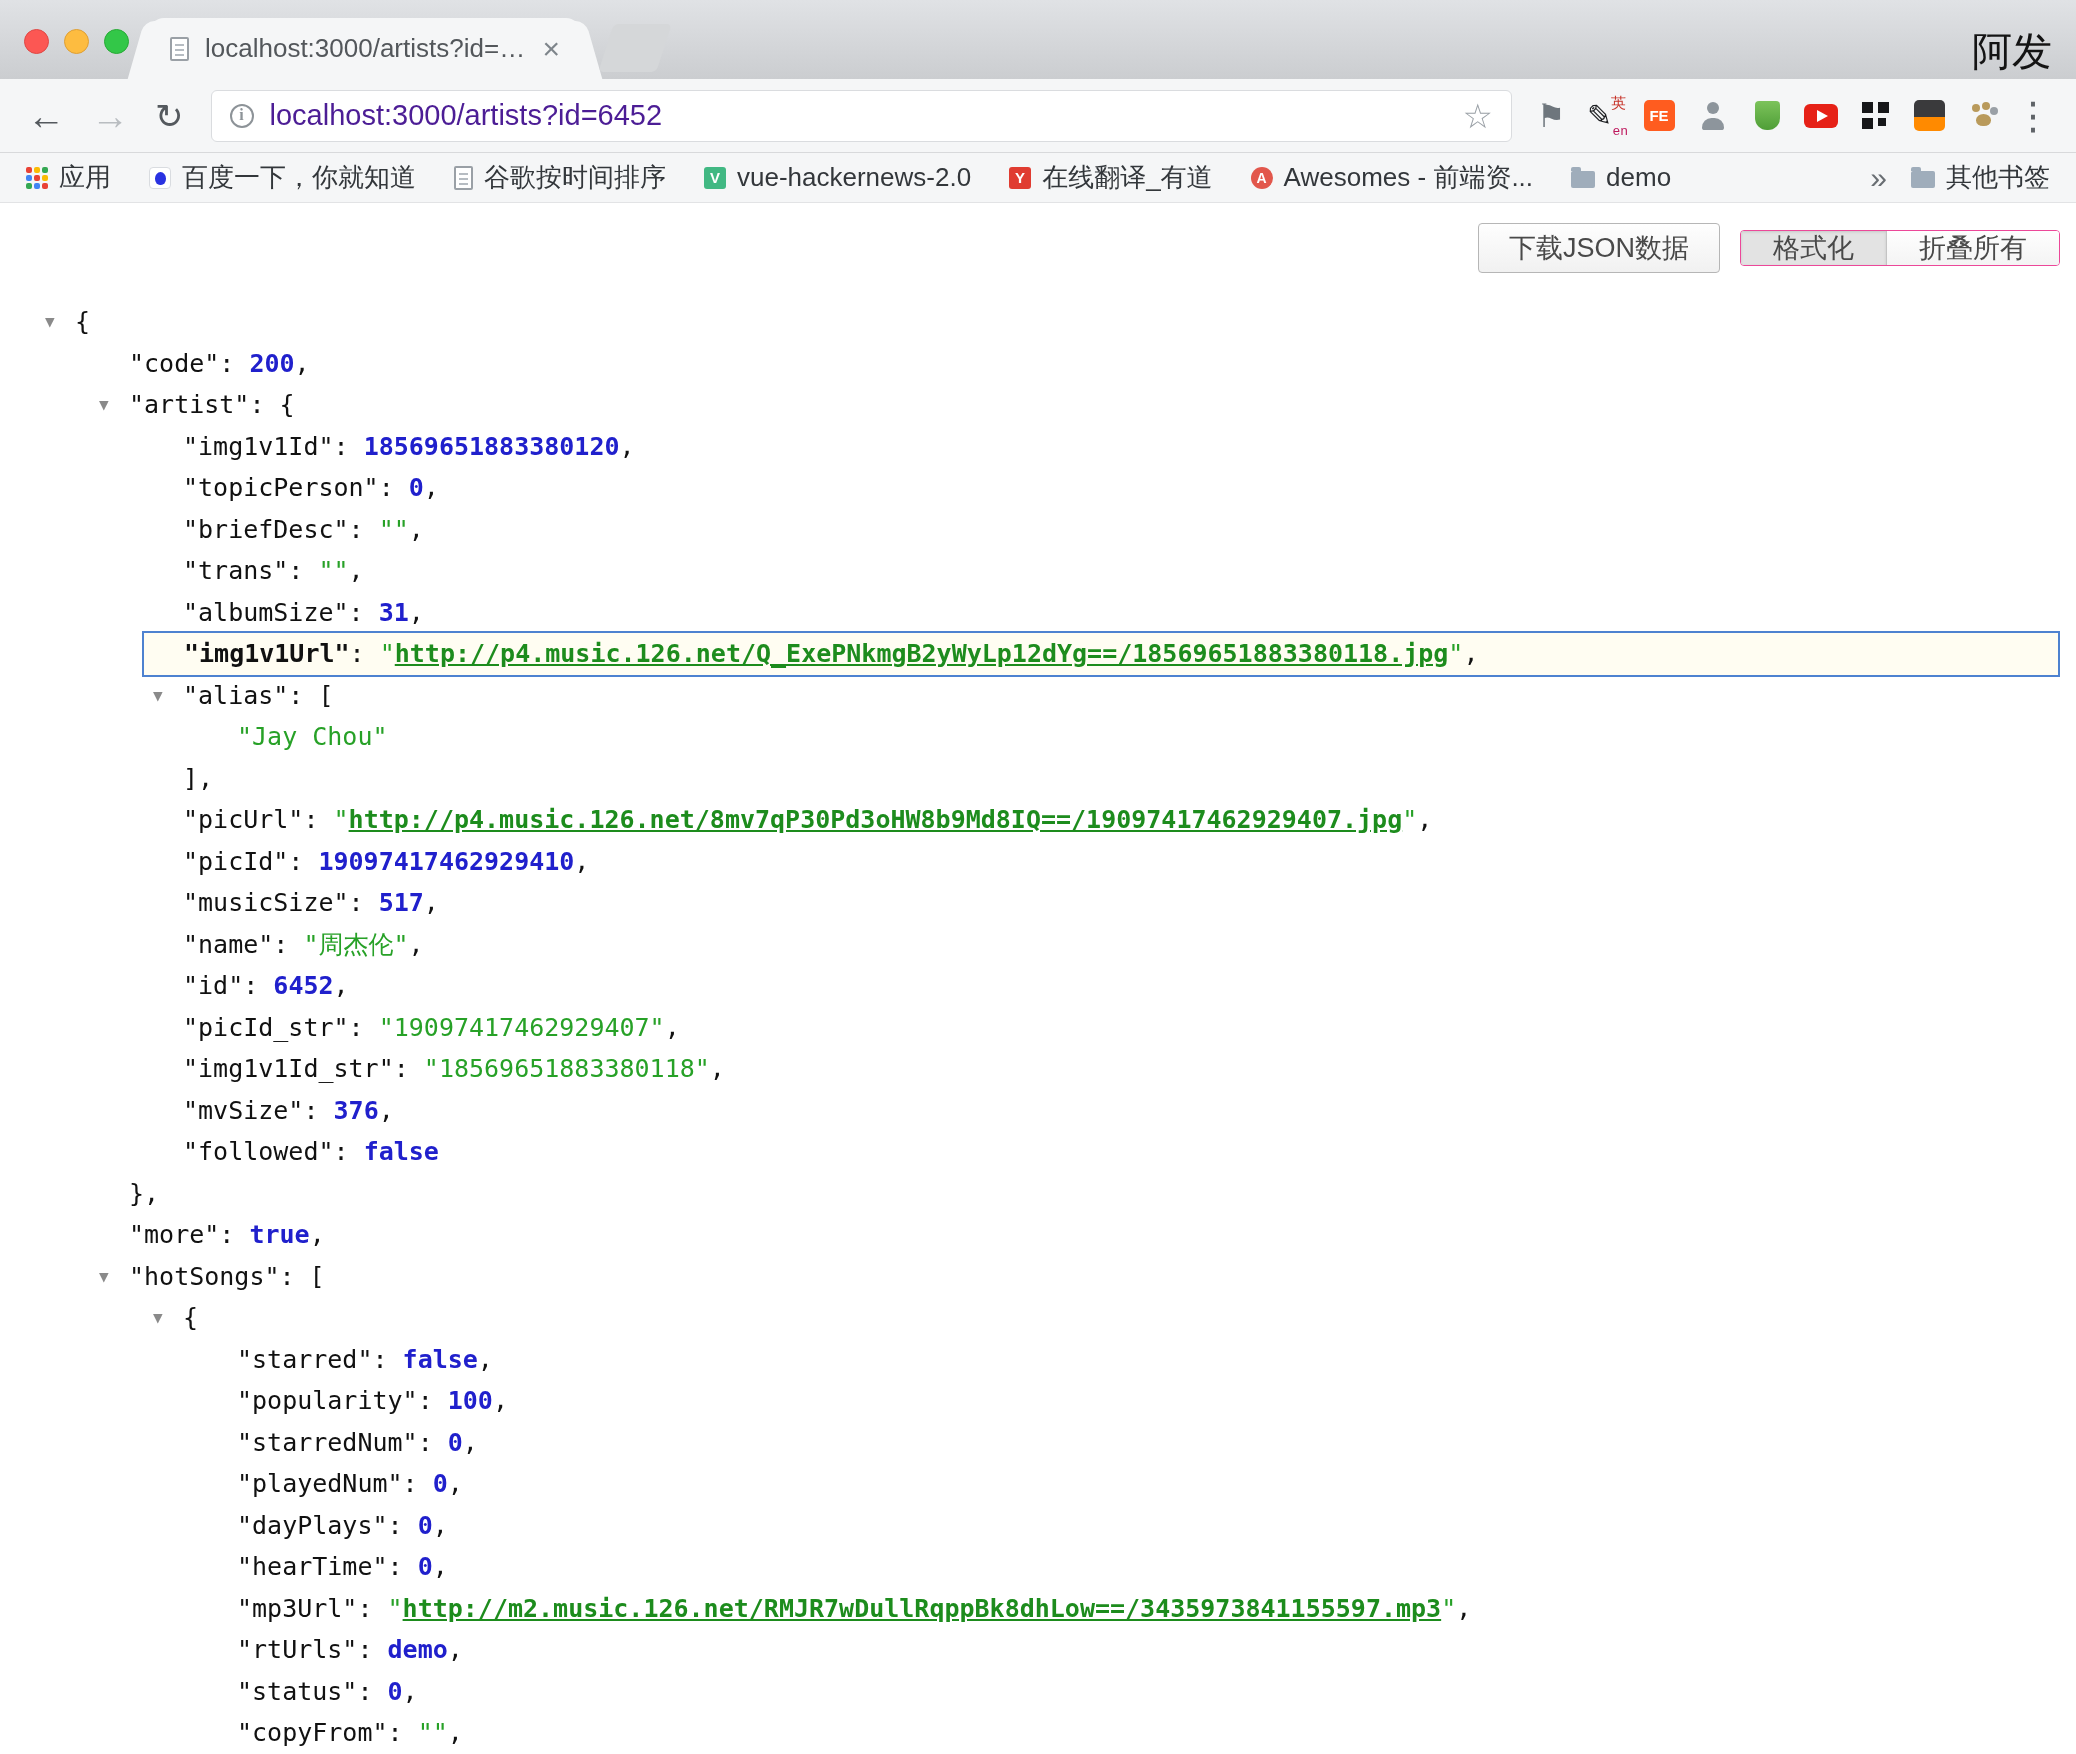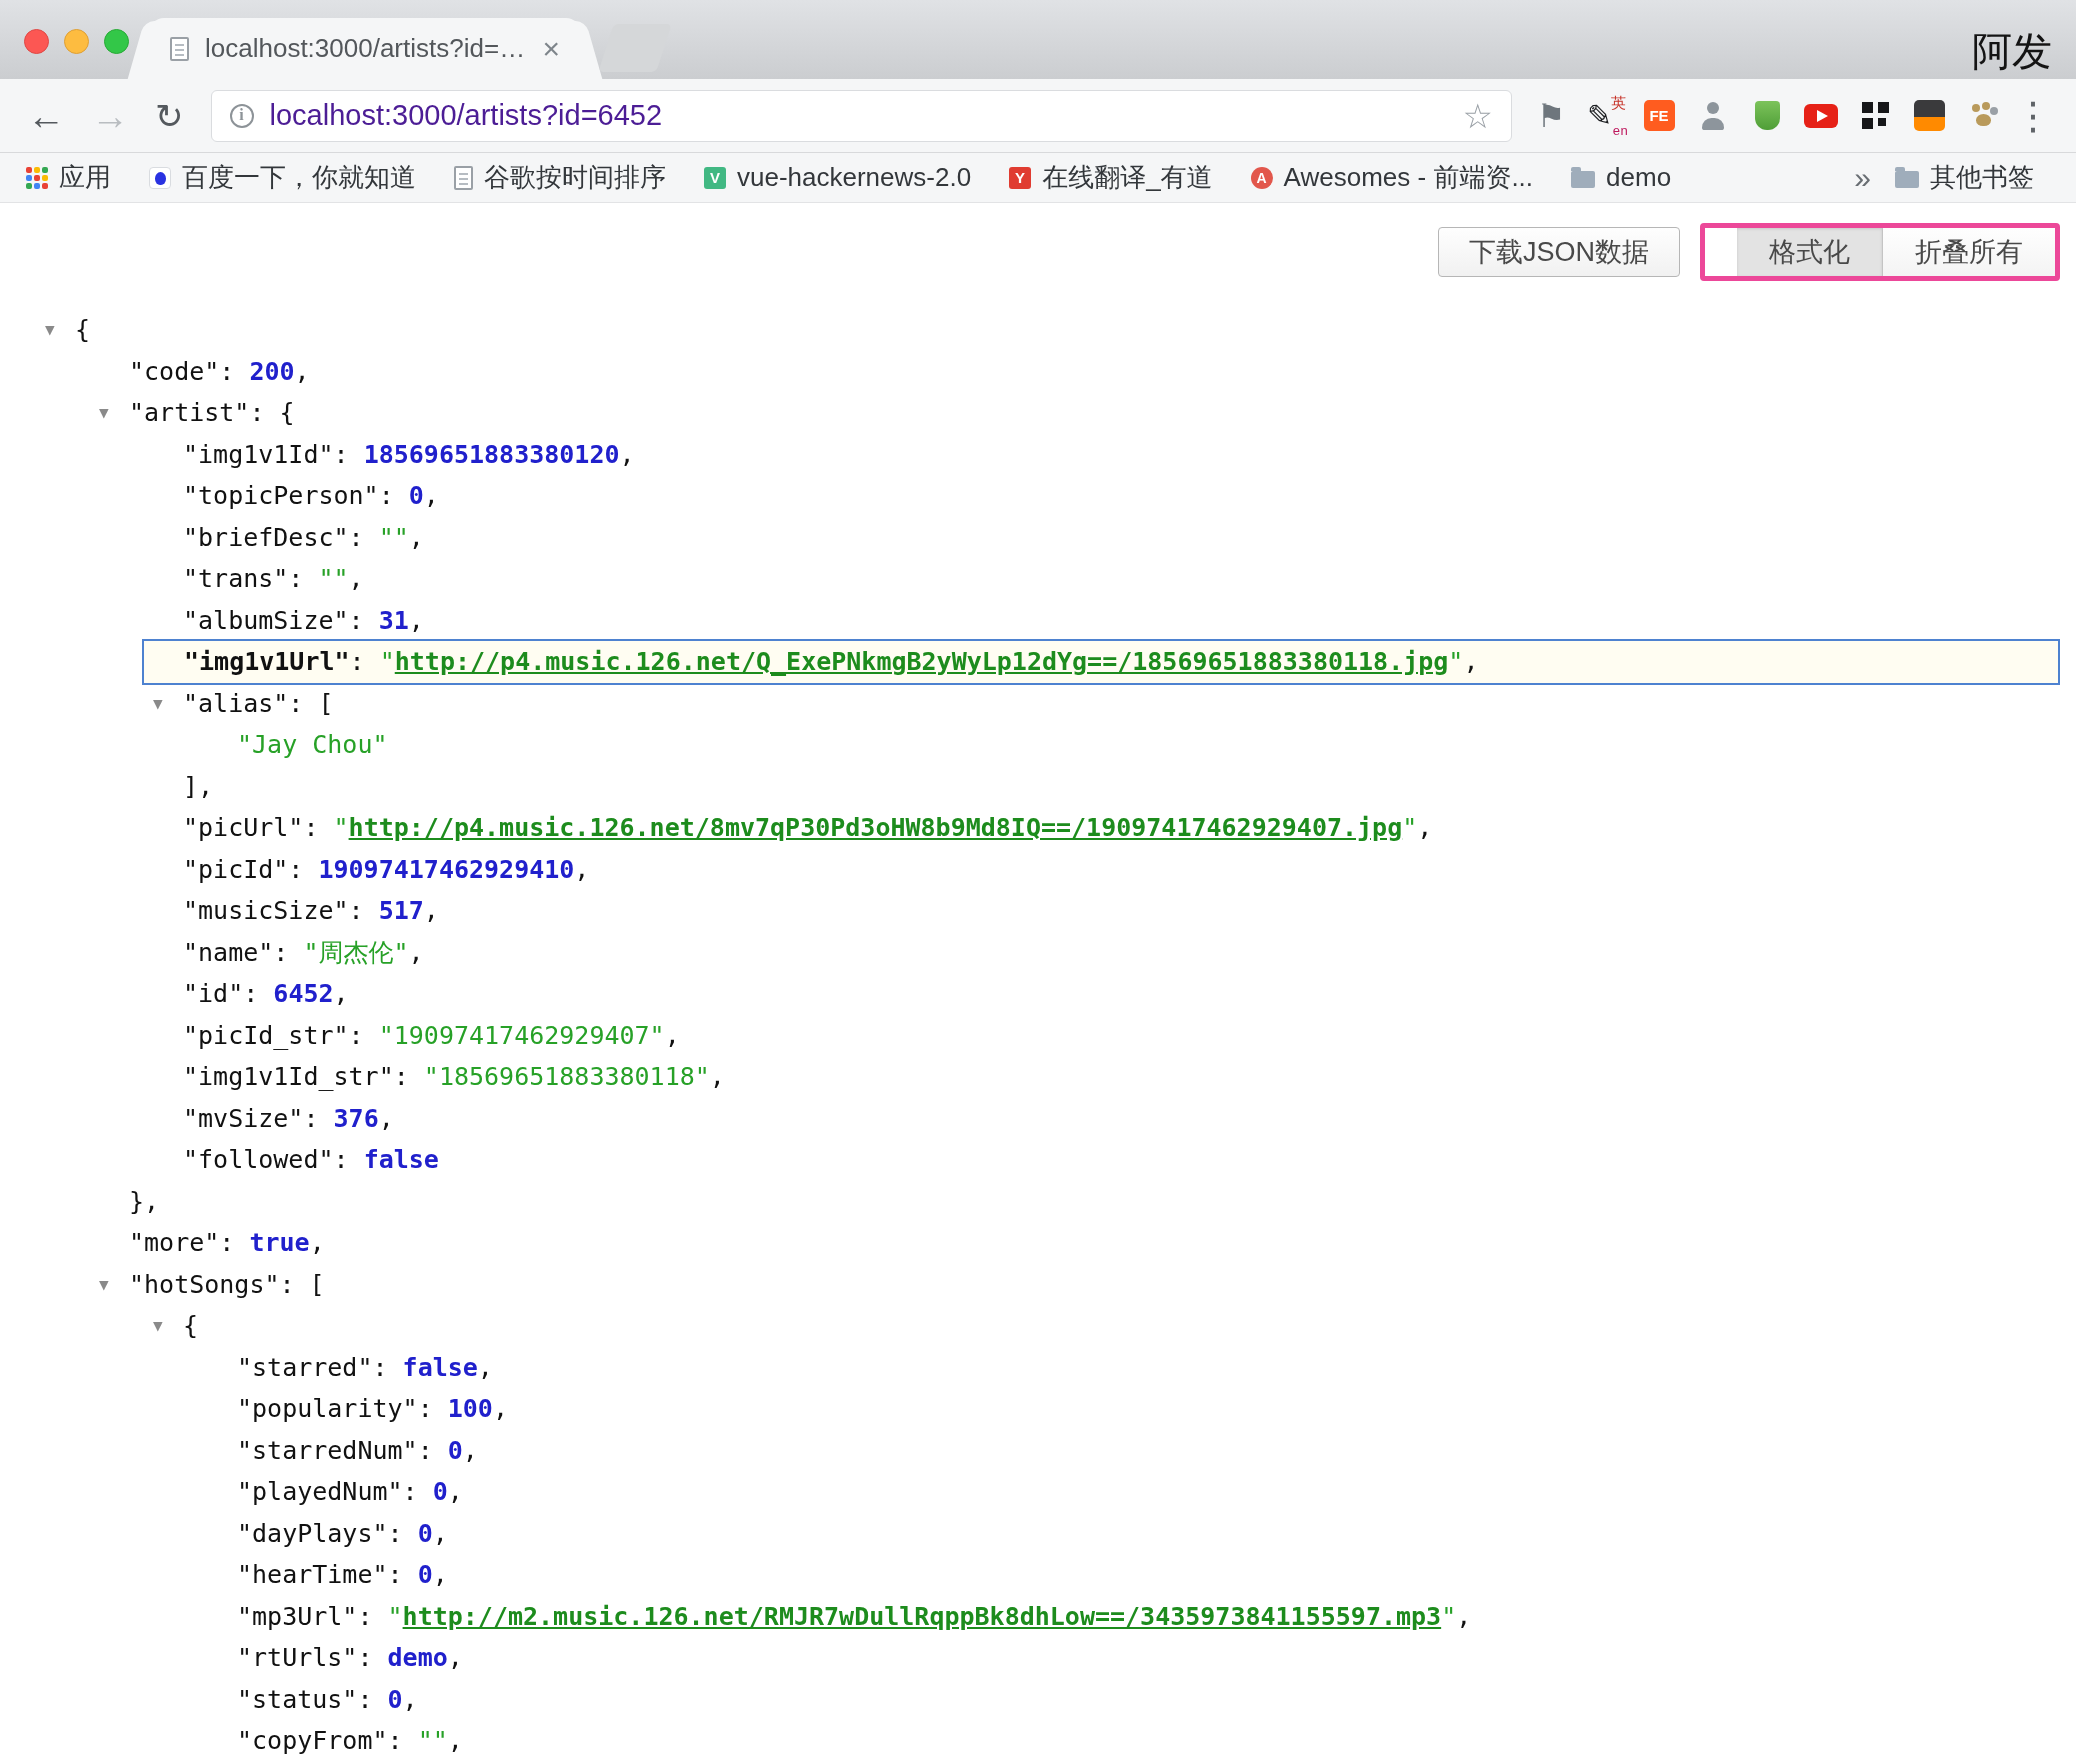--- a/index.html
+++ b/index.html
@@ -60,21 +60,21 @@
   .player-icon { width:31px; height:31px; border-radius:5px; background:linear-gradient(#3a3a3c 55%, #ff8a00 55%); }
   .paw-icon { width:30px; height:30px; position:relative; color:#b99a5b; }
   .paw-icon::before { content:""; position:absolute; left:4px; top:3px; width:8px; height:8px; border-radius:50%; background:#b99a5b; box-shadow:10px -2px 0 #b99a5b, 18px 3px 0 #9aa0a6; }
   .paw-icon::after { content:""; position:absolute; left:8px; top:13px; width:15px; height:12px; border-radius:50% 50% 46% 46%; background:#b99a5b; }
   .menu-btn { font-size:38px; color:#5f6368; margin:0 10px 0 6px; line-height:1; }
 
   
   .bookmarks { height:50px; background:#f5f6f7; border-bottom:1px solid #e2e3e5; display:flex; align-items:center; padding:0 26px; font-size:26px; color:#33373b; }
   .bm { display:flex; align-items:center; gap:11px; margin-right:38px; white-space:nowrap; }
   .bm-right { margin-left:auto; display:flex; align-items:center; gap:24px; }
-  .bm-right .bm { margin-right:16px; }
+  .bm-right .bm { margin-right:0; }
   .chev { color:#696e73; font-size:30px; }
   .apps-grid { width:22px; height:22px; display:grid; grid-template-columns:repeat(3,1fr); grid-template-rows:repeat(3,1fr); gap:2px; }
   .apps-grid i { border-radius:2px; }
   .apps-grid i:nth-child(1){background:#e94235}.apps-grid i:nth-child(2){background:#fabb05}.apps-grid i:nth-child(3){background:#34a853}
   .apps-grid i:nth-child(4){background:#4285f4}.apps-grid i:nth-child(5){background:#e94235}.apps-grid i:nth-child(6){background:#fabb05}
   .apps-grid i:nth-child(7){background:#34a853}.apps-grid i:nth-child(8){background:#4285f4}.apps-grid i:nth-child(9){background:#e94235}
   .baidu-icon { width:22px; height:22px; background:#fff; border:1px solid #d9dce0; border-radius:4px; position:relative; }
   .baidu-icon::after { content:""; position:absolute; left:5px; top:4px; width:11px; height:13px; background:#2932e1; border-radius:50% 50% 46% 46%; }
   .fav-doc { width:19px; height:24px; background:#fff; border:2px solid #9aa0a6; border-radius:2px; position:relative; flex:none; }
   .fav-doc::after { content:""; position:absolute; left:3px; top:5px; width:9px; height:2px; background:#b6bcc2; box-shadow:0 5px 0 #b6bcc2, 0 10px 0 #b6bcc2; }
@@ -82,21 +82,21 @@
   .vue-bg { background:#41b883; }
   .youdao-bg { background:#e03c31; }
   .round-badge { width:22px; height:22px; border-radius:50%; background:#e2574c; color:#fff; font-size:14px; font-weight:bold; display:flex; align-items:center; justify-content:center; }
   .folder-icon { width:24px; height:17px; background:#9fadbb; border-radius:2px; position:relative; margin-top:4px; flex:none; }
   .folder-icon::before { content:""; position:absolute; top:-4px; left:0; width:10px; height:4px; background:#9fadbb; border-radius:2px 2px 0 0; }
 
   
   .content { background:#fff; padding-top:20px; }
   .actions { display:flex; justify-content:flex-end; align-items:center; padding-right:16px; gap:20px; }
   .dl-btn { height:50px; padding:0 30px; font-size:27px; color:#494949; background:linear-gradient(#fefefe,#f1f1f1); border:1px solid #b6b6b6; border-radius:4px; display:flex; align-items:center; }
-  .segmented { display:flex; border:5px solid #ec4899; border-radius:4px; overflow:hidden; height:58px;padding-left:32px; }
+  .segmented { display:flex; border:1px solid #ec4899; border-radius:4px; overflow:hidden; height:36px; }
   .seg { padding:0 32px; display:flex; align-items:center; font-size:27px; color:#494949; background:linear-gradient(#fefefe,#f4f4f4); }
   .seg + .seg { border-left:1px solid #c4c4c4; }
   .seg.active { background:#e3e3e3; box-shadow:inset 0 1px 3px rgba(0,0,0,.12); }
 
   .json-tree { margin-top:28px; font-family:"DejaVu Sans Mono", monospace; font-size:25px; line-height:41.5px; color:#111; }
   .line { position:relative; white-space:pre; height:41.5px; }
   .arrow { position:absolute; top:0; font-size:16px; color:#8a8a8a; }
   .tk-k, .tk-p { color:#111; }
   .tk-kb { color:#111; font-weight:bold; }
   .tk-n, .tk-b { color:#2020cc; font-weight:bold; }

